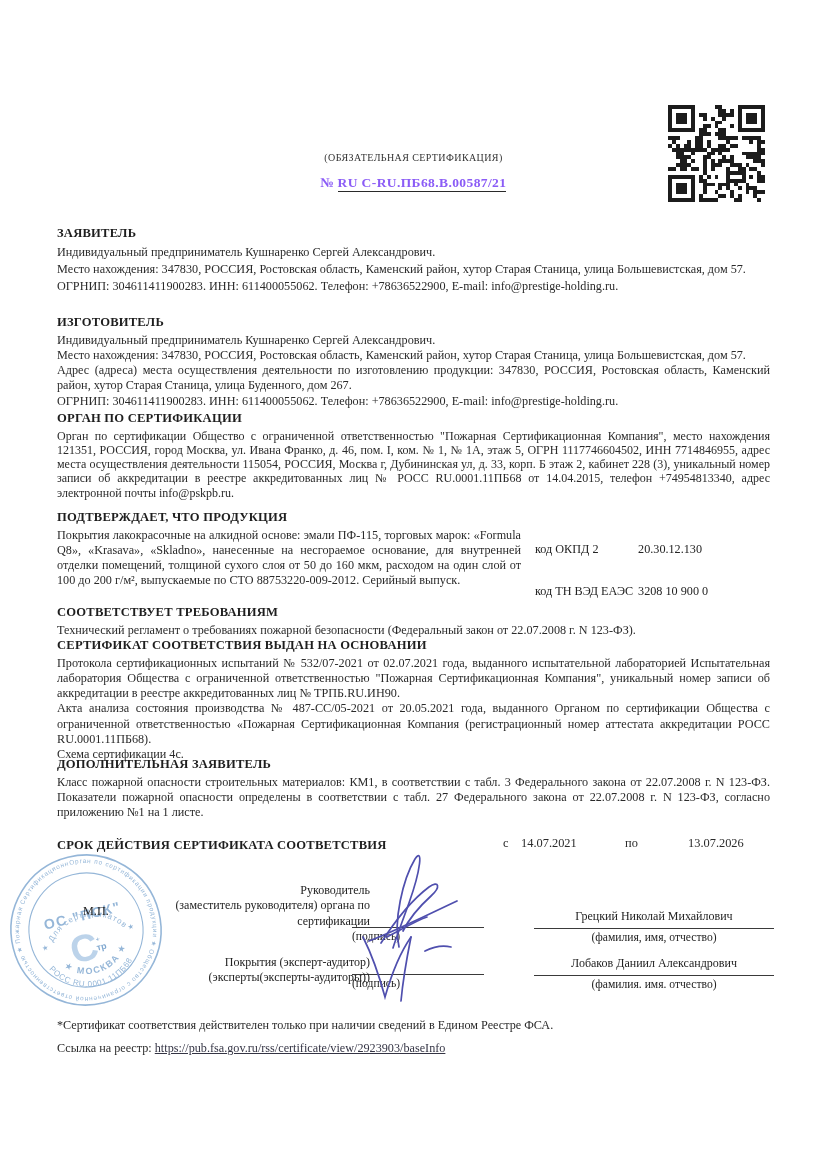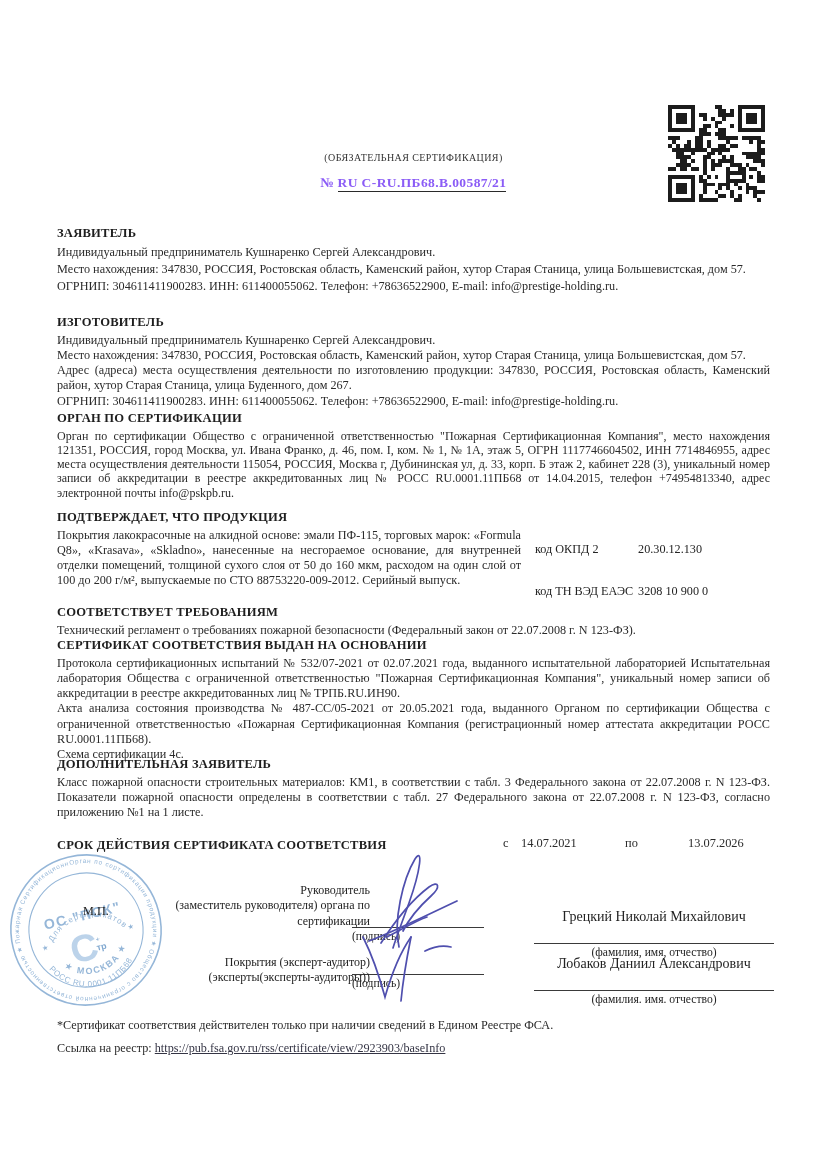--- a/index.html
+++ b/index.html
@@ -60,21 +60,21 @@
   .role-2 { top:82px; }
   .sig-line { position:absolute; left:295px; width:132px; border-bottom:1.2px solid #3a3a3a; }
   .sig-line.l1 { top:54px; }
   .sig-line.l2 { top:101px; }
   .sig-caption { position:absolute; left:295px; width:132px; font-size:11.6px; }
   .sig-caption.c1 { top:57px; }
   .sig-caption.c2 { top:104px; }
   .name-group { position:absolute; left:477px; width:240px; text-align:center; }
   .name-group.n1 { top:36px; }
   .name-group.n2 { top:83px; }
-  .name-group .fio { font-size:14px; border-bottom:1.2px solid #3a3a3a; padding-bottom:18px; }
+  .name-group .fio { font-size:12px; border-bottom:1.2px solid #3a3a3a; padding-bottom:4px; }
   .name-group .fio-caption { font-size:11.6px; padding-top:2px; }
   .ink { position:absolute; z-index:4; pointer-events:none; }
   .ink-1 { left:272px; top:-22px; width:170px; height:100px; }
   .ink-2 { left:278px; top:58px; width:150px; height:72px; }
 
   
   .stamp { position:absolute; left:6px; top:850px; width:160px; height:160px;
            transform:rotate(-14deg); opacity:.88; z-index:2; }
   .stamp text { font-family:"Liberation Sans","DejaVu Sans",sans-serif; }
 

